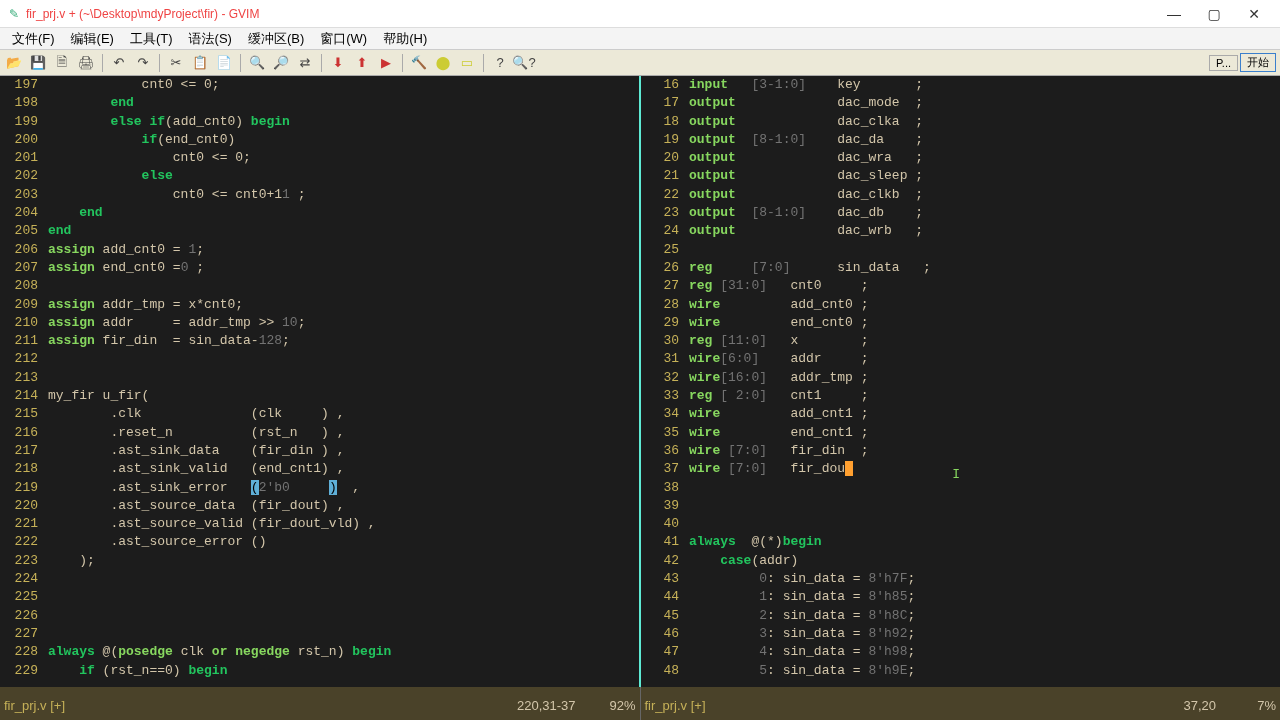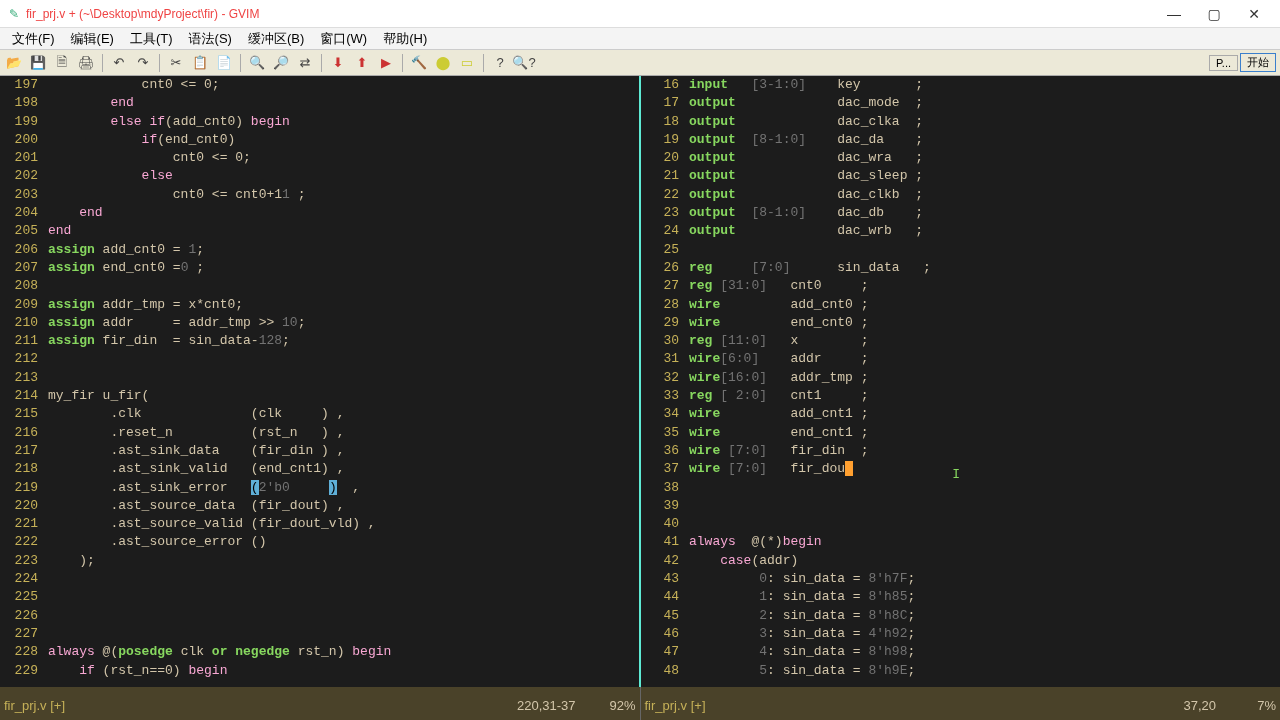--- a/index.html
+++ b/index.html
@@ -14,21 +14,21 @@
 .toolbar { height:26px; background:#ece9d8; display:flex; align-items:center; padding:0 4px; border-bottom:1px solid #aaa; gap:4px; }
 .tbtn { width:20px; height:20px; display:flex; align-items:center; justify-content:center; font-size:13px; cursor:pointer; color:#444; }
 .sep { width:1px; height:18px; background:#aaa; margin:0 2px; }
 .rtool { margin-left:auto; display:flex; gap:2px; align-items:center; }
 .rbtn { border:1px solid #aaa; background:#ece9d8; padding:1px 6px; font-size:11px; cursor:pointer; }
 .editor { display:flex; height:611px; background:#1c1c1c; }
 .pane { flex:1; display:flex; font-family:Consolas,"Courier New",monospace; font-size:13px; line-height:18.3px; position:relative; overflow:hidden; }
 .pane + .pane { border-left:2px solid #5eead4; }
 .gutter { width:44px; text-align:right; padding-right:6px; color:#c6b158; background:#1c1c1c; user-select:none; }
 .code { flex:1; white-space:pre; color:#d3c6aa; padding-left:4px; }
-.kw { color:#f9a8d4; font-weight:normal; }
+.kw { color:#22c55e; font-weight:bold; }
 .kw2 { color:#87d75f; font-weight:bold; }
 .num { color:#737373; }
 .hl { background:#5fafd7; color:#000; }
 .status { height:36px; background:#4a4229; color:#d3c6aa; display:flex; align-items:center; font-family:Liberation Sans, sans-serif; font-size:13px; padding:0 4px; }
 .status .fn { color:#c6b158; }
 .cmdline { height:18px; background:#1c1c1c; color:#c6b158; font-family:Consolas,monospace; font-size:13px; font-weight:bold; padding:0 4px; display:flex; align-items:center; }
 .caret { display:inline-block; width:8px; height:15px; background:#ffa030; vertical-align:text-bottom; }
 .greencur { color:#87d75f; position:absolute; right:320px; top:390px; }
 </style>
 </head>
@@ -213,21 +213,21 @@
 <span class="kw2">wire</span> <span class="num">[7:0]</span>   fir_din  ;
 <span class="kw2">wire</span> <span class="num">[7:0]</span>   fir_dou<span class="caret"></span>
 
 
 
 <span class="kw">always</span>  @(*)<span class="kw">begin</span>
 <span class="kw">    case</span>(addr)
          <span class="num">0</span>: sin_data = <span class="num">8'h7F</span>;
          <span class="num">1</span>: sin_data = <span class="num">8'h85</span>;
          <span class="num">2</span>: sin_data = <span class="num">8'h8C</span>;
-         <span class="num">3</span>: sin_data = <span class="num">4'h92</span>;
+         <span class="num">3</span>: sin_data = <span class="num">8'h92</span>;
          <span class="num">4</span>: sin_data = <span class="num">8'h98</span>;
          <span class="num">5</span>: sin_data = <span class="num">8'h9E</span>;</div>
     <span class="greencur">I</span>
   </div>
 </div>
 
 <div style="display:flex">
   <div class="status" style="flex:1;border-right:1px solid #666">
     <span class="fn">fir_prj.v [+]</span>
     <span style="flex:1"></span>

